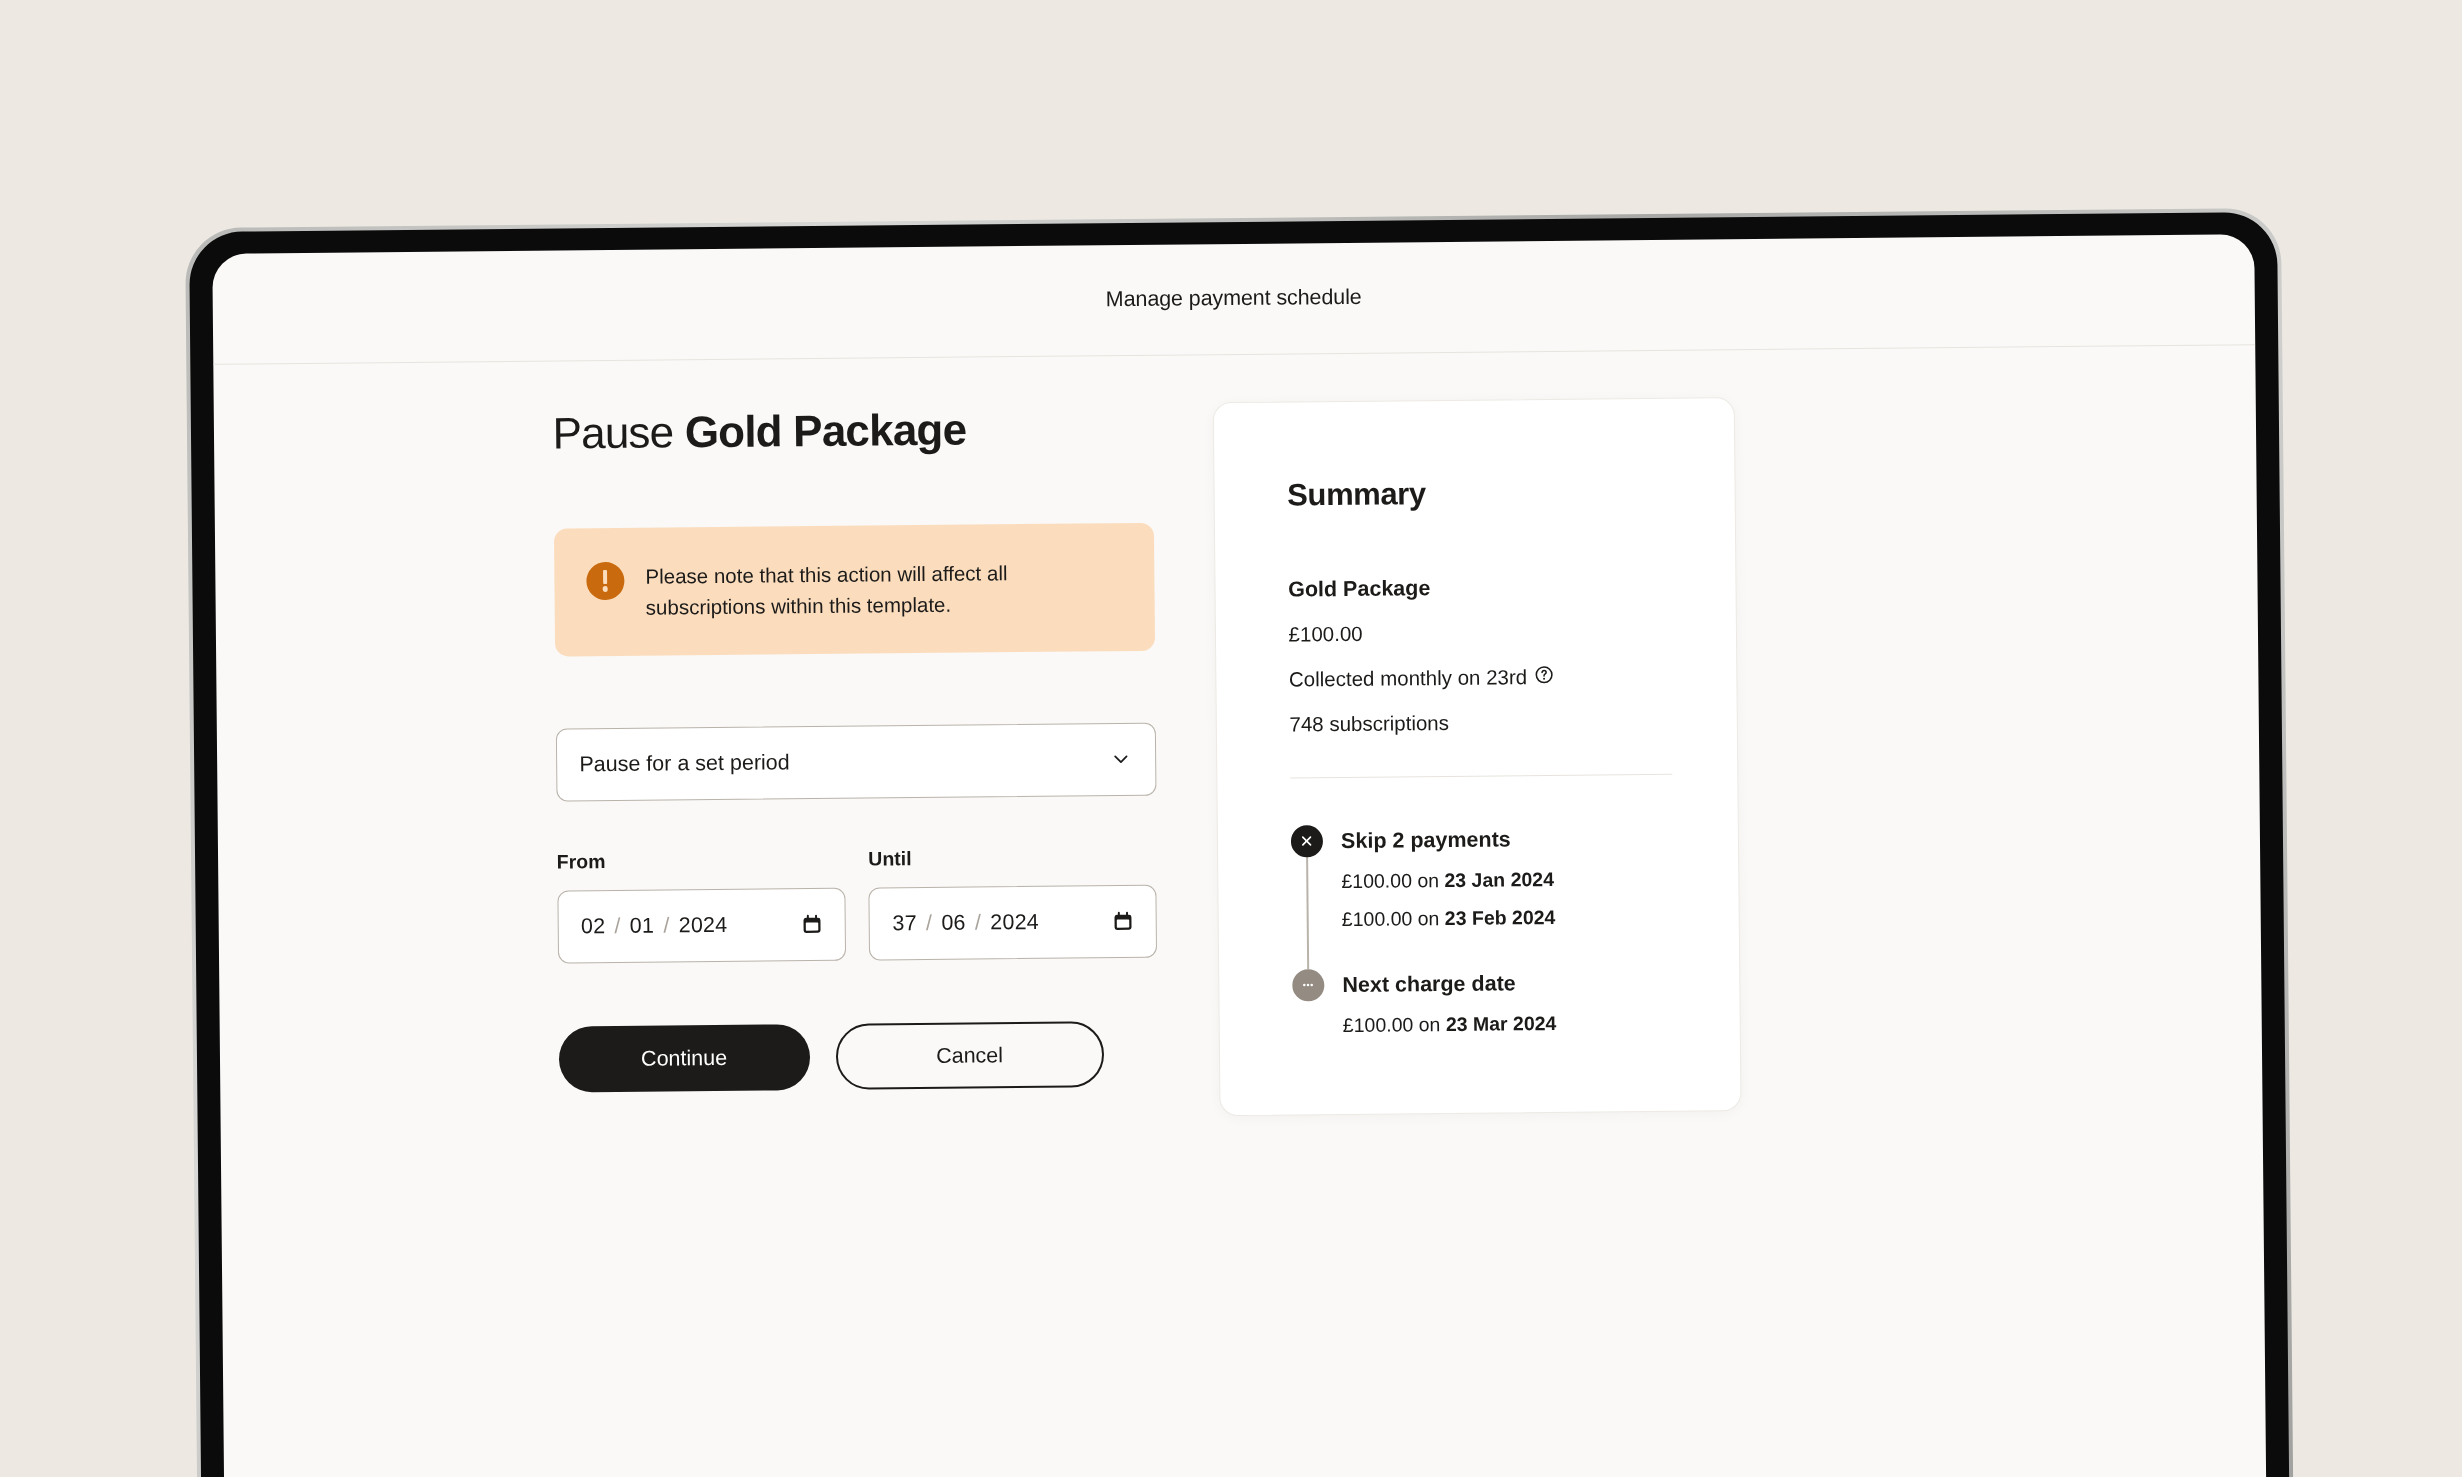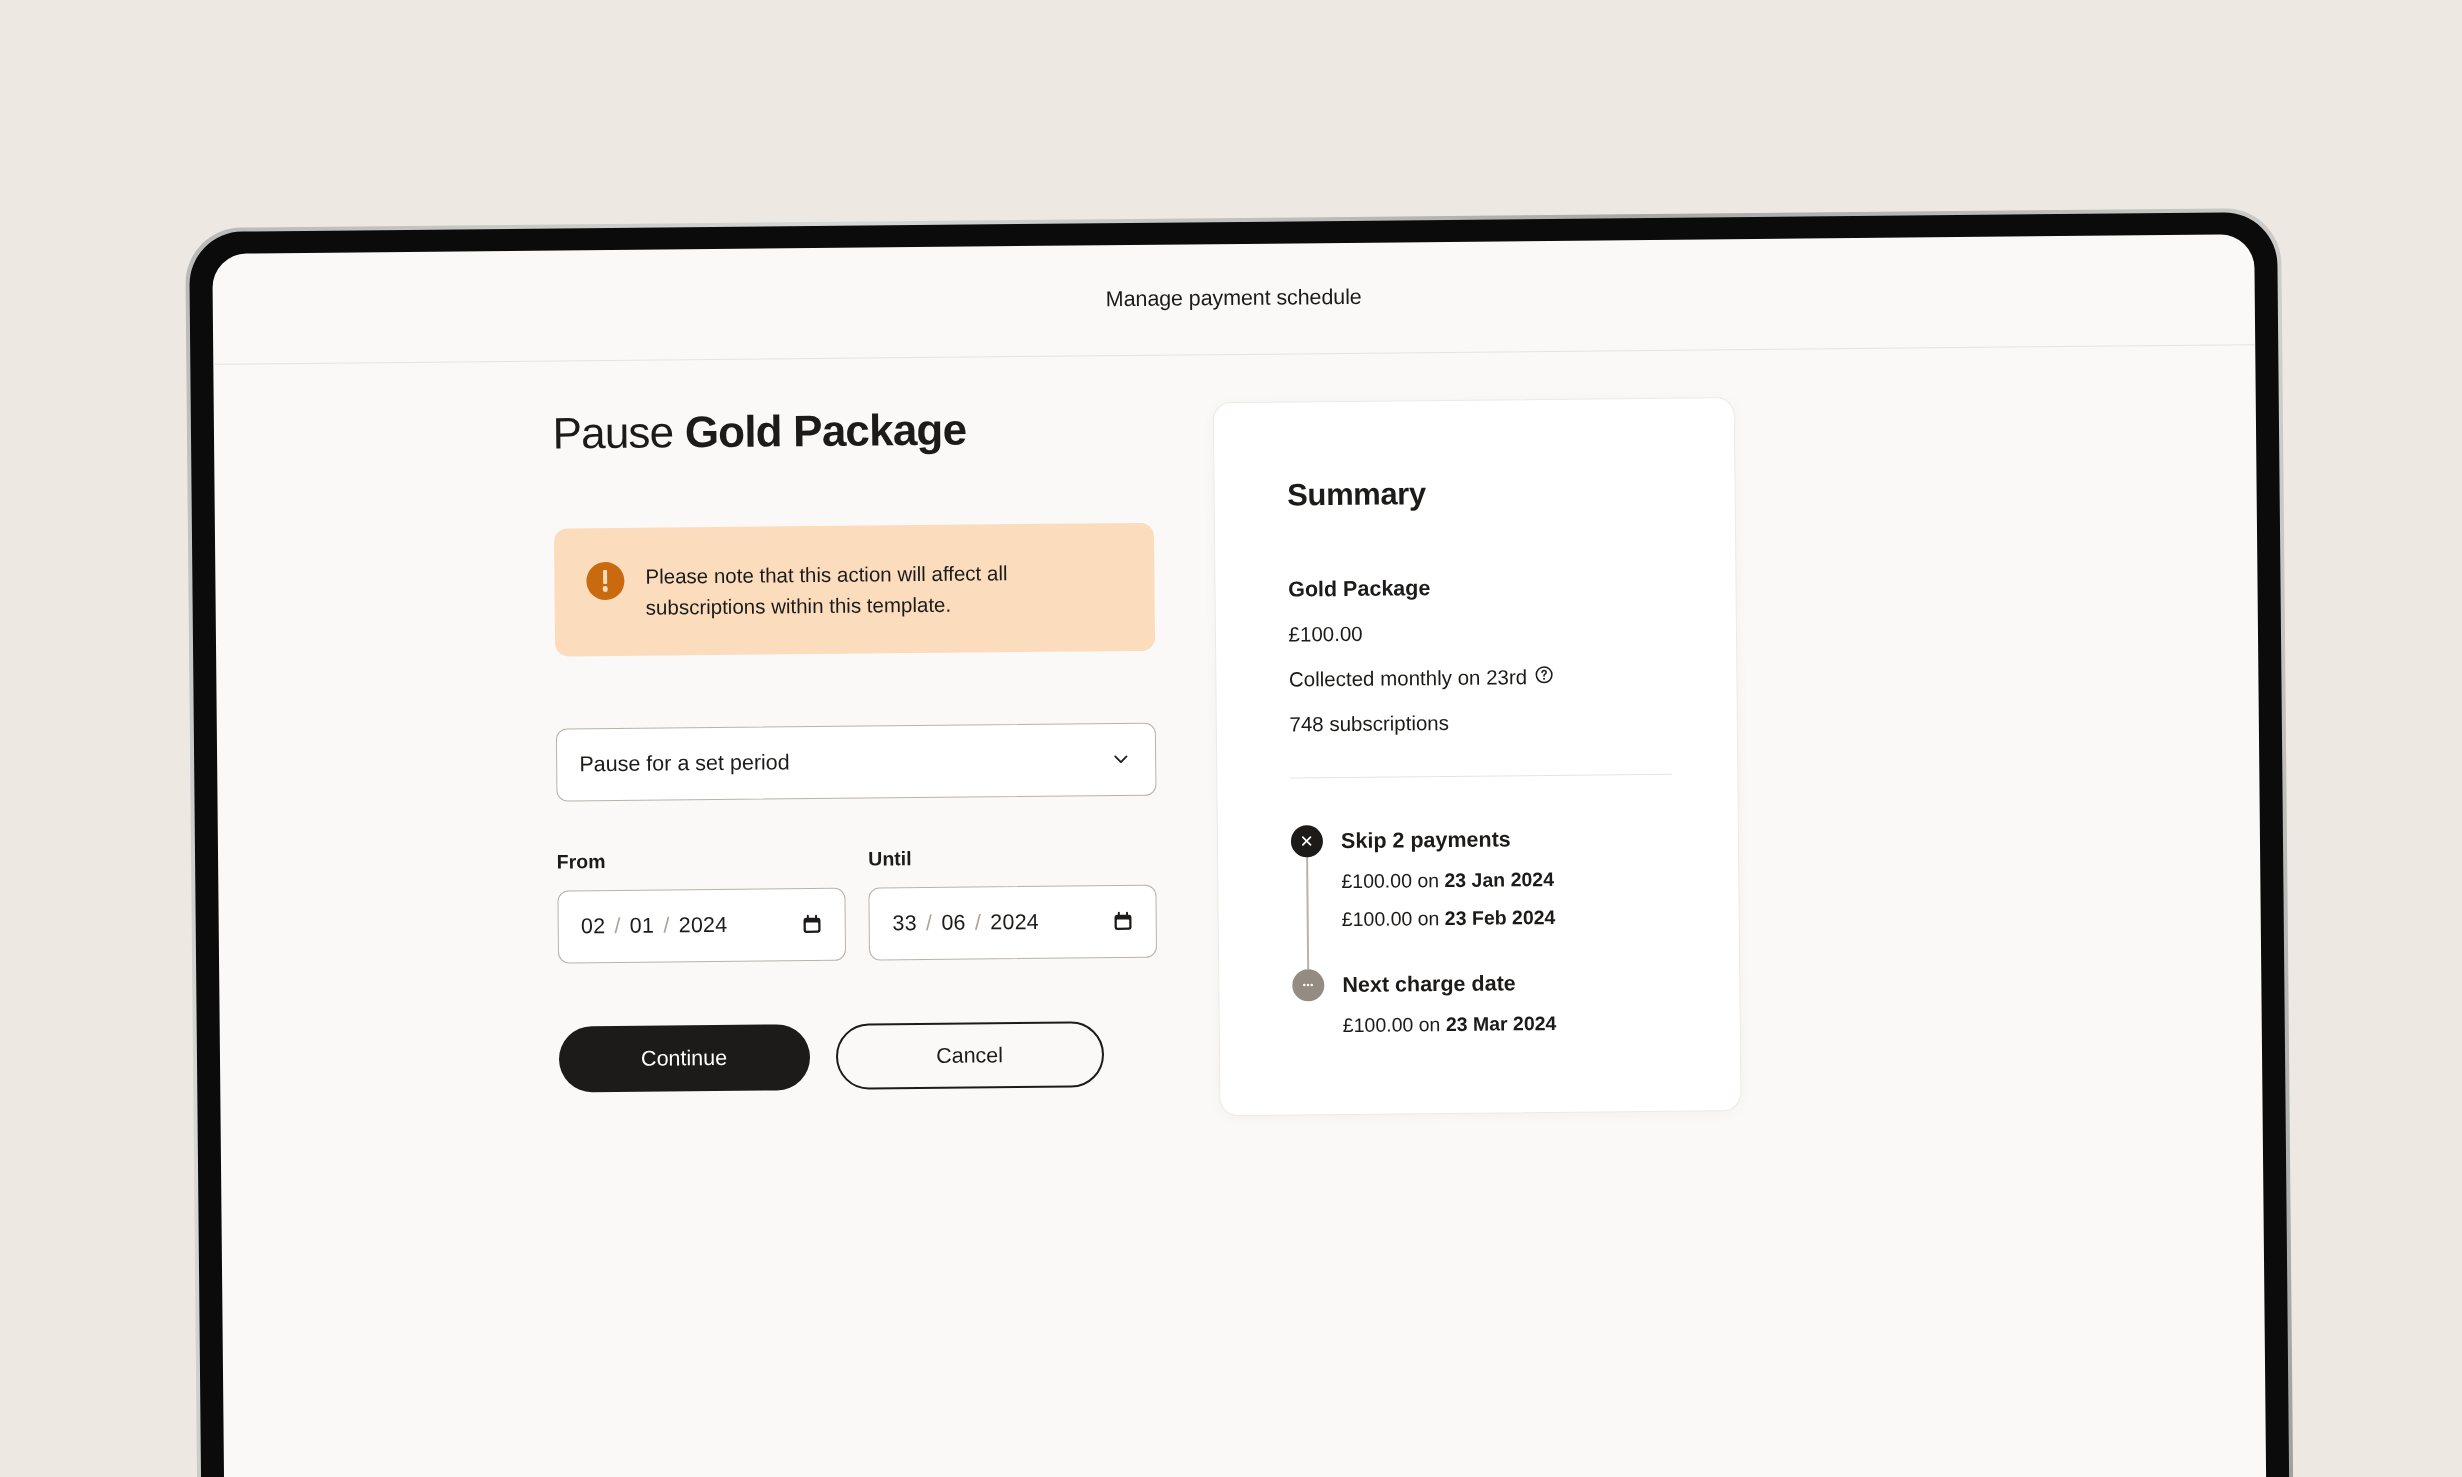--- a/index.html
+++ b/index.html
@@ -389,21 +389,21 @@
                       <rect x="15.3" y="1.8" width="2.1" height="4.4" rx="1.05" fill="#1C1B19"></rect>
                     </svg>
                 </span>
               </div>
             </div>
 
             <div class="date-group">
               <span class="date-label">Until</span>
               <div class="date-field">
                 <span class="date-value">
-                  <span>33</span>
+                  <span>37</span>
                   <span class="sep">/</span>
                   <span>06</span>
                   <span class="sep">/</span>
                   <span>2024</span>
                 </span>
                 <span>
                   <svg class="cal-icon" viewBox="0 0 24 24" fill="none">
                       <rect x="3" y="5" width="18" height="16" rx="2.6" fill="#1C1B19"></rect>
                       <rect x="5.4" y="10" width="13.2" height="8.6" rx="0.8" fill="#FFFFFF"></rect>
                       <rect x="6.6" y="1.8" width="2.1" height="4.4" rx="1.05" fill="#1C1B19"></rect>

